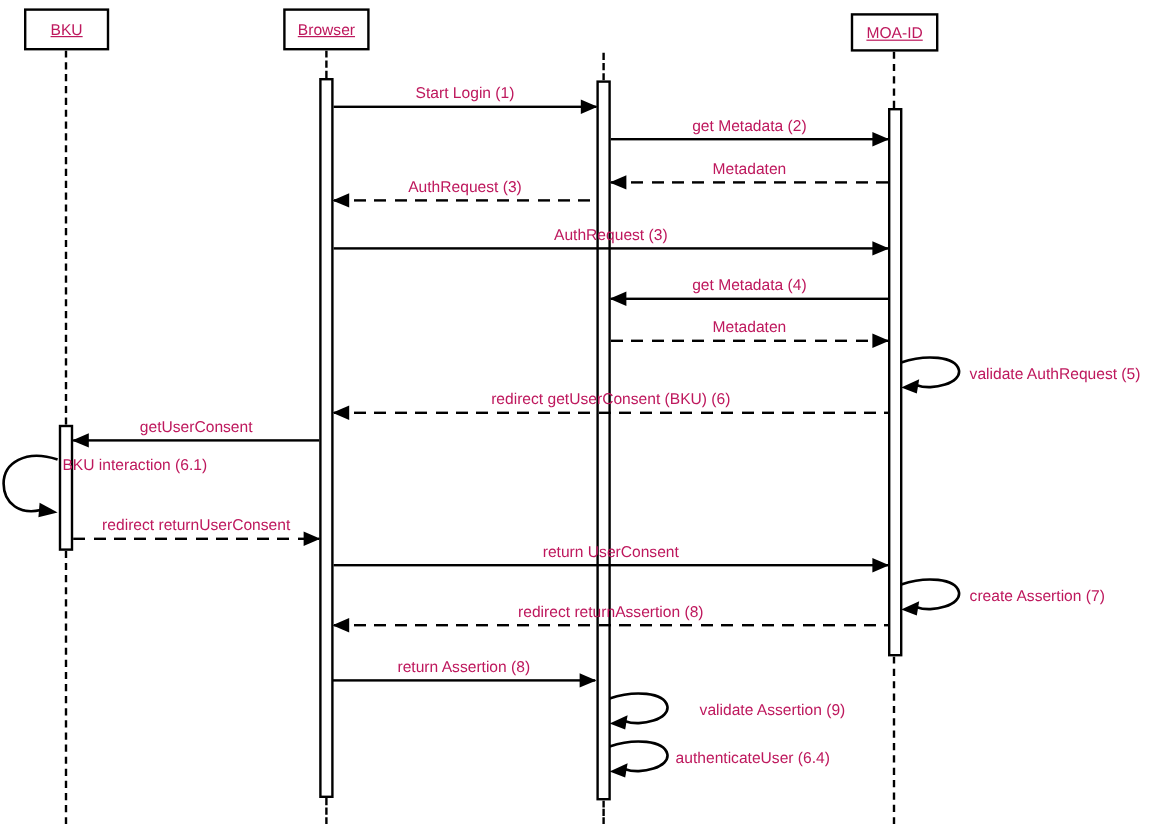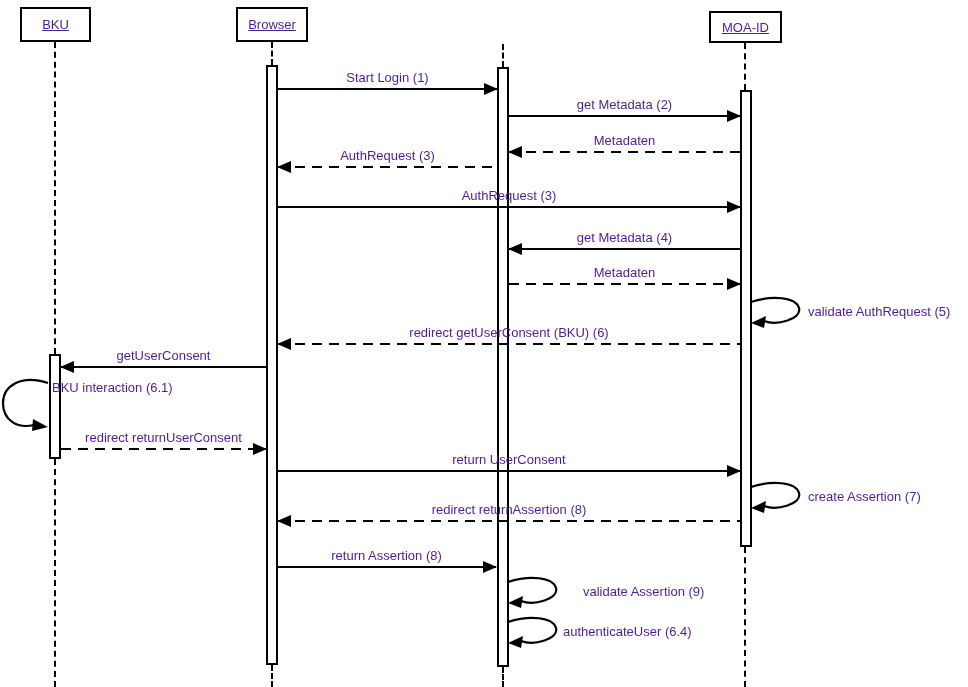--- a/index.html
+++ b/index.html
@@ -1,18 +1,18 @@
 <!DOCTYPE html>
 <html><head>
 <meta charset="utf-8">
 <style>
   html,body{margin:0;padding:0;background:#ffffff;}
   #stage{
     position:relative;width:968px;height:687px;background:#ffffff;overflow:hidden;
-    font-family:"Liberation Sans",sans-serif;color:#4c1d95;
+    font-family:"Liberation Sans",sans-serif;color:#be185d;
   }
   
   .actor-box{
     position:absolute;box-sizing:border-box;border:2px solid #000;background:#fff;
     display:flex;align-items:center;justify-content:center;text-align:center;
     font-size:13px;line-height:15px;z-index:4;padding:2px 4px;
   }
   .actor-box span{text-decoration:underline;}
   
   .lifeline{position:absolute;width:0;border-left:2px dashed #000;z-index:1;}

